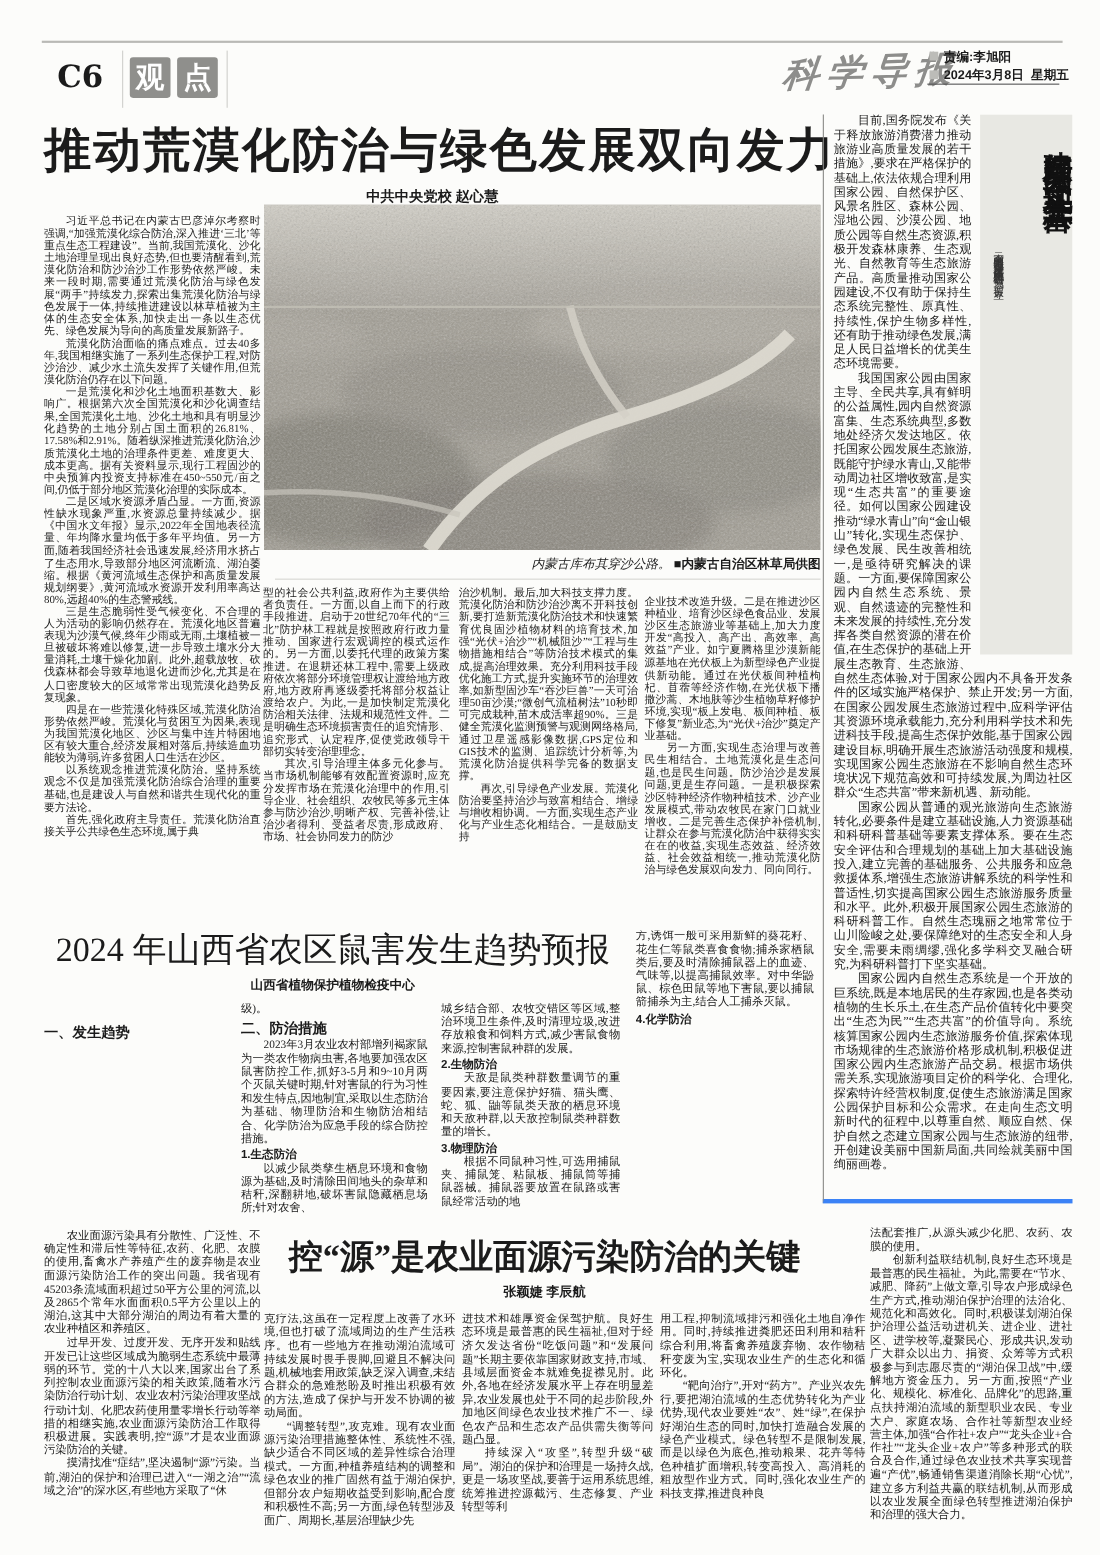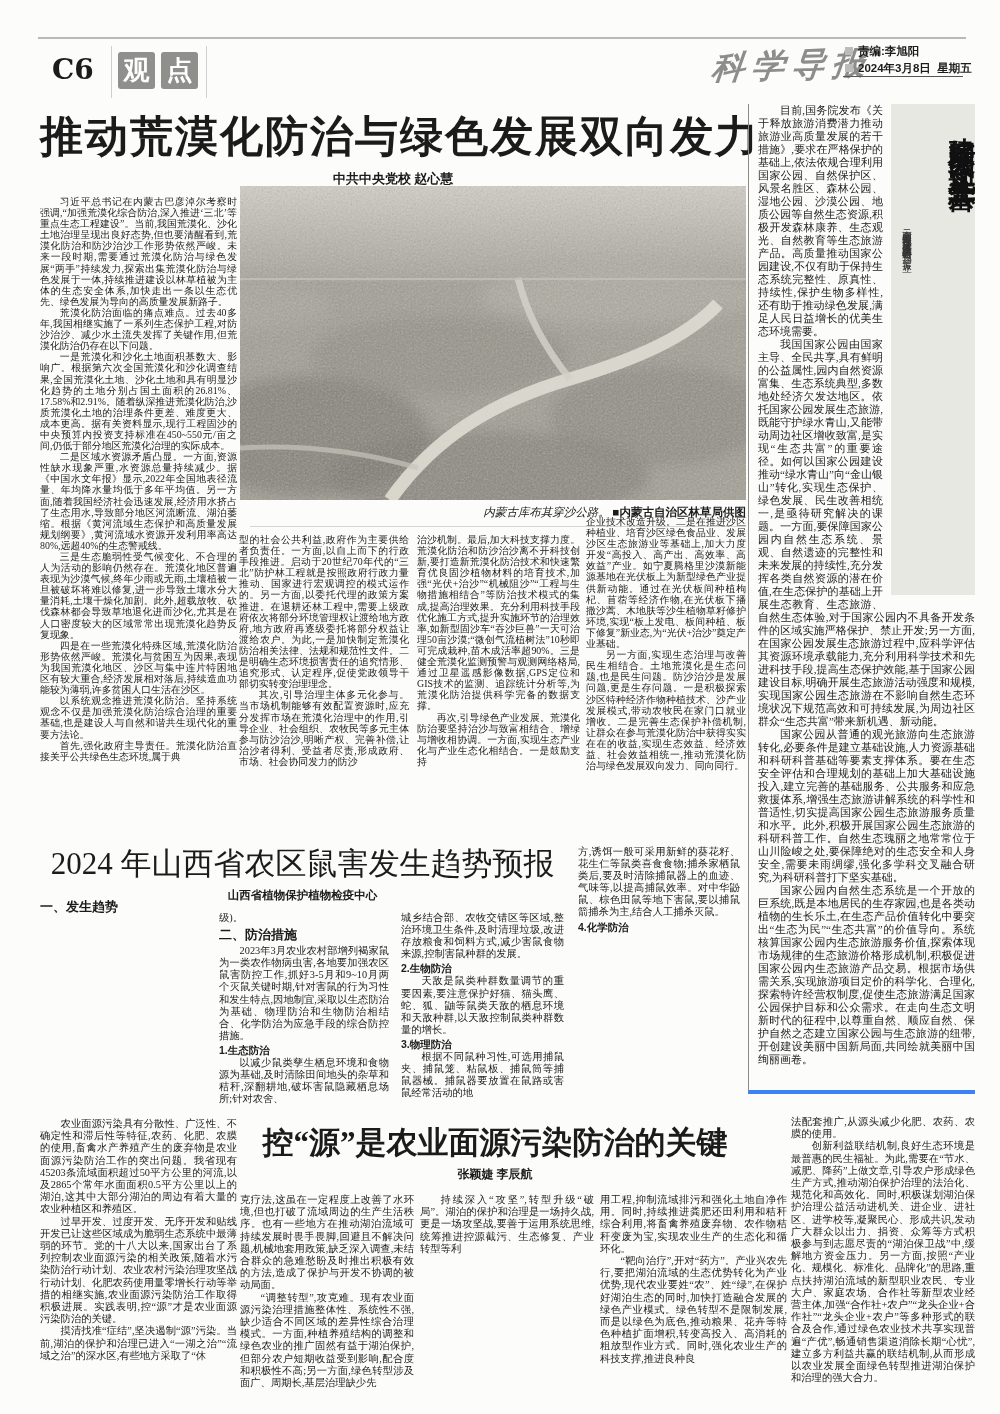--- a/index.html
+++ b/index.html
@@ -122,41 +122,41 @@
       <p class="para">首先,强化政府主导责任。荒漠化防治直接关乎公共绿色生态环境,属于典</p>
     </div>
   <div class="col lead-body" style="left:239px;top:534px;width:170px;height:301px;">
       <p class="cont">型的社会公共利益,政府作为主要供给者负责任。一方面,以自上而下的行政手段推进。启动于20世纪70年代的“三北”防护林工程就是按照政府行政力量推动、国家进行宏观调控的模式运作的。另一方面,以委托代理的政策方案推进。在退耕还林工程中,需要上级政府依次将部分环境管理权让渡给地方政府,地方政府再逐级委托将部分权益让渡给农户。为此,一是加快制定荒漠化防治相关法律、法规和规范性文件。二是明确生态环境损害责任的追究情形、追究形式、认定程序,促使党政领导干部切实转变治理理念。</p>
       <p class="para">其次,引导治理主体多元化参与。当市场机制能够有效配置资源时,应充分发挥市场在荒漠化治理中的作用,引导企业、社会组织、农牧民等多元主体参与防沙治沙,明晰产权、完善补偿,让治沙者得利、受益者尽责,形成政府、市场、社会协同发力的防沙</p>
     </div>
   <div class="col lead-body" style="left:417px;top:534px;width:163px;height:301px;">
       <p class="cont">治沙机制。最后,加大科技支撑力度。荒漠化防治和防沙治沙离不开科技创新,要打造新荒漠化防治技术和快速繁育优良固沙植物材料的培育技术,加强“光伏+治沙”“机械阻沙”“工程与生物措施相结合”等防治技术模式的集成,提高治理效果。充分利用科技手段优化施工方式,提升实施环节的治理效率,如新型固沙车“吞沙巨兽”一天可治理50亩沙漠;“微创气流植树法”10秒即可完成栽种,苗木成活率超90%。三是健全荒漠化监测预警与观测网络格局,通过卫星遥感影像数据,GPS定位和GIS技术的监测、追踪统计分析等,为荒漠化防治提供科学完备的数据支撑。</p>
       <p class="para">再次,引导绿色产业发展。荒漠化防治要坚持治沙与致富相结合、增绿与增收相协调。一方面,实现生态产业化与产业生态化相结合。一是鼓励支持</p>
     </div>
-  <div class="col lead-body" style="left:586px;top:516px;width:160px;height:301px;">
+  <div class="col lead-body" style="left:586px;top:542px;width:160px;height:301px;">
       <p class="cont">企业技术改造升级。二是在推进沙区种植业、培育沙区绿色食品业、发展沙区生态旅游业等基础上,加大力度开发“高投入、高产出、高效率、高效益”产业。如宁夏腾格里沙漠新能源基地在光伏板上为新型绿色产业提供新动能。通过在光伏板间种植枸杞、苜蓿等经济作物,在光伏板下播撒沙蒿、木地肤等沙生植物草籽修护环境,实现“板上发电、板间种植、板下修复”新业态,为“光伏+治沙”奠定产业基础。</p>
       <p class="para">另一方面,实现生态治理与改善民生相结合。土地荒漠化是生态问题,也是民生问题。防沙治沙是发展问题,更是生存问题。一是积极探索沙区特种经济作物种植技术、沙产业发展模式,带动农牧民在家门口就业增收。二是完善生态保护补偿机制,让群众在参与荒漠化防治中获得实实在在的收益,实现生态效益、经济效益、社会效益相统一,推动荒漠化防治与绿色发展双向发力、同向同行。</p>
     </div>
 
   <div class="abs" id="park">
     <div id="park-strip">
       <div id="park-credit"><span>云南省中国特色社会主义理论体系研究中心特约研究员</span>&nbsp;&nbsp;<span>贾振立</span></div>
       <div id="park-title">建好国家公园 实现『生态共富』</div>
     </div>
     <div>
         <p class="para">目前,国务院发布《关于释放旅游消费潜力推动旅游业高质量发展的若干措施》,要求在严格保护的基础上,依法依规合理利用国家公园、自然保护区、风景名胜区、森林公园、湿地公园、沙漠公园、地质公园等自然生态资源,积极开发森林康养、生态观光、自然教育等生态旅游产品。高质量推动国家公园建设,不仅有助于保持生态系统完整性、原真性、持续性,保护生物多样性,还有助于推动绿色发展,满足人民日益增长的优美生态环境需要。</p>
         <p class="para">我国国家公园由国家主导、全民共享,具有鲜明的公益属性,园内自然资源富集、生态系统典型,多数地处经济欠发达地区。依托国家公园发展生态旅游,既能守护绿水青山,又能带动周边社区增收致富,是实现“生态共富”的重要途径。如何以国家公园建设推动“绿水青山”向“金山银山”转化,实现生态保护、绿色发展、民生改善相统一,是亟待研究解决的课题。一方面,要保障国家公园内自然生态系统、景观、自然遗迹的完整性和未来发展的持续性,充分发挥各类自然资源的潜在价值,在生态保护的基础上开展生态教育、生态旅游、自然生态体验,对于国家公园内不具备开发条件的区域实施严格保护、禁止开发;另一方面,在国家公园发展生态旅游过程中,应科学评估其资源环境承载能力,充分利用科学技术和先进科技手段,提高生态保护效能,基于国家公园建设目标,明确开展生态旅游活动强度和规模,实现国家公园生态旅游在不影响自然生态环境状况下规范高效和可持续发展,为周边社区群众“生态共富”带来新机遇、新动能。</p>
         <p class="para">国家公园从普通的观光旅游向生态旅游转化,必要条件是建立基础设施,人力资源基础和科研科普基础等要素支撑体系。要在生态安全评估和合理规划的基础上加大基础设施投入,建立完善的基础服务、公共服务和应急救援体系,增强生态旅游讲解系统的科学性和普适性,切实提高国家公园生态旅游服务质量和水平。此外,积极开展国家公园生态旅游的科研科普工作。自然生态瑰丽之地常常位于山川险峻之处,要保障绝对的生态安全和人身安全,需要未雨绸缪,强化多学科交叉融合研究,为科研科普打下坚实基础。</p>
         <p class="para">国家公园内自然生态系统是一个开放的巨系统,既是本地居民的生存家园,也是各类动植物的生长乐土,在生态产品价值转化中要突出“生态为民”“生态共富”的价值导向。系统核算国家公园内生态旅游服务价值,探索体现市场规律的生态旅游价格形成机制,积极促进国家公园内生态旅游产品交易。根据市场供需关系,实现旅游项目定价的科学化、合理化,探索特许经营权制度,促使生态旅游满足国家公园保护目标和公众需求。在走向生态文明新时代的征程中,以尊重自然、顺应自然、保护自然之态建立国家公园与生态旅游的纽带,开创建设美丽中国新局面,共同绘就美丽中国绚丽画卷。</p>
       </div>
   </div>
 
   <div class="abs" id="mice-title">2024 年山西省农区鼠害发生趋势预报</div>
   <div class="abs" id="mice-org">山西省植物保护植物检疫中心</div>
-  <div class="col mice-body" style="left:40px;top:896px;width:167px;height:198px;">
+  <div class="col mice-body" style="left:40px;top:928px;width:167px;height:198px;">
       <p class="sub1">一、发生趋势</p>
     </div>
   <div class="col mice-body" style="left:219px;top:912px;width:170px;height:198px;">
       <p class="cont">级)。</p>
       <p class="sub1">二、防治措施</p>
       <p class="para">2023年3月农业农村部增列褐家鼠为一类农作物病虫害,各地要加强农区鼠害防控工作,抓好3-5月和9~10月两个灭鼠关键时期,针对害鼠的行为习性和发生特点,因地制宜,采取以生态防治为基础、物理防治和生物防治相结合、化学防治为应急手段的综合防控措施。</p>
       <p class="sub2">1.生态防治</p>
       <p class="para">以减少鼠类孳生栖息环境和食物源为基础,及时清除田间地头的杂草和秸秆,深翻耕地,破坏害鼠隐藏栖息场所;针对农舍、</p>
     </div>
   <div class="col mice-body" style="left:401px;top:912px;width:163px;height:198px;">
@@ -176,20 +176,21 @@
   <div class="col src-body" style="left:40px;top:1118px;width:197px;height:292px;">
       <p class="para">农业面源污染具有分散性、广泛性、不确定性和滞后性等特征,农药、化肥、农膜的使用,畜禽水产养殖产生的废弃物是农业面源污染防治工作的突出问题。我省现有45203条流域面积超过50平方公里的河流,以及2865个常年水面面积0.5平方公里以上的湖泊,这其中大部分湖泊的周边有着大量的农业种植区和养殖区。</p>
       <p class="para">过早开发、过度开发、无序开发和贴线开发已让这些区域成为脆弱生态系统中最薄弱的环节。党的十八大以来,国家出台了系列控制农业面源污染的相关政策,随着水污染防治行动计划、农业农村污染治理攻坚战行动计划、化肥农药使用量零增长行动等举措的相继实施,农业面源污染防治工作取得积极进展。实践表明,控“源”才是农业面源污染防治的关键。</p>
       <p class="para">摸清找准“症结”,坚决遏制“源”污染。当前,湖泊的保护和治理已进入“一湖之治”“流域之治”的深水区,有些地方采取了“休</p>
     </div>
   <div class="col src-body" style="left:240px;top:1194px;width:174px;height:216px;">
       <p class="cont">克疗法,这虽在一定程度上改善了水环境,但也打破了流域周边的生产生活秩序。也有一些地方在推动湖泊流域可持续发展时畏手畏脚,回避且不解决问题,机械地套用政策,缺乏深入调查,未结合群众的急难愁盼及时推出积极有效的方法,造成了保护与开发不协调的被动局面。</p>
       <p class="para">“调整转型”,攻克难。现有农业面源污染治理措施整体性、系统性不强,缺少适合不同区域的差异性综合治理模式。一方面,种植养殖结构的调整和绿色农业的推广固然有益于湖泊保护,但部分农户短期收益受到影响,配合度和积极性不高;另一方面,绿色转型涉及面广、周期长,基层治理缺少先</p>
     </div>
   <div class="col src-body" style="left:420px;top:1194px;width:174px;height:216px;">
+      <p class="cont">进技术和雄厚资金保驾护航。良好生态环境是最普惠的民生福祉,但对于经济欠发达省份“吃饭问题”和“发展问题”长期主要依靠国家财政支持,市域、县域层面资金本就难免捉襟见肘。此外,各地在经济发展水平上存在明显差异,农业发展也处于不同的起步阶段,外加地区间绿色农业技术推广不一、绿色农产品和生态农产品供需失衡等问题凸显。</p>
       <p class="para">持续深入“攻坚”,转型升级“破局”。湖泊的保护和治理是一场持久战,更是一场攻坚战,要善于运用系统思维,统筹推进控源截污、生态修复、产业转型等利</p>
     </div>
   <div class="col src-body" style="left:600px;top:1194px;width:187px;height:216px;">
       <p class="cont">用工程,抑制流域排污和强化土地自净作用。同时,持续推进粪肥还田利用和秸秆综合利用,将畜禽养殖废弃物、农作物秸秆变废为宝,实现农业生产的生态化和循环化。</p>
       <p class="para">“靶向治疗”,开对“药方”。产业兴农先行,要把湖泊流域的生态优势转化为产业优势,现代农业要姓“农”、姓“绿”,在保护好湖泊生态的同时,加快打造融合发展的绿色产业模式。绿色转型不是限制发展,而是以绿色为底色,推动粮果、花卉等特色种植扩面增积,转变高投入、高消耗的粗放型作业方式。同时,强化农业生产的科技支撑,推进良种良</p>
     </div>
   <div class="col src-body" style="left:791px;top:1116px;width:184px;height:294px;">
       <p class="cont">法配套推广,从源头减少化肥、农药、农膜的使用。</p>
       <p class="para">创新利益联结机制,良好生态环境是最普惠的民生福祉。为此,需要在“节水、减肥、降药”上做文章,引导农户形成绿色生产方式,推动湖泊保护治理的法治化、规范化和高效化。同时,积极谋划湖泊保护治理公益活动进机关、进企业、进社区、进学校等,凝聚民心、形成共识,发动广大群众以出力、捐资、众筹等方式积极参与到志愿尽责的“湖泊保卫战”中,缓解地方资金压力。另一方面,按照“产业化、规模化、标准化、品牌化”的思路,重点扶持湖泊流域的新型职业农民、专业大户、家庭农场、合作社等新型农业经营主体,加强“合作社+农户”“龙头企业+合作社”“龙头企业+农户”等多种形式的联合及合作,通过绿色农业技术共享实现普遍“产优”,畅通销售渠道消除长期“心忧”,建立多方利益共赢的联结机制,从而形成以农业发展全面绿色转型推进湖泊保护和治理的强大合力。</p>
     </div>

